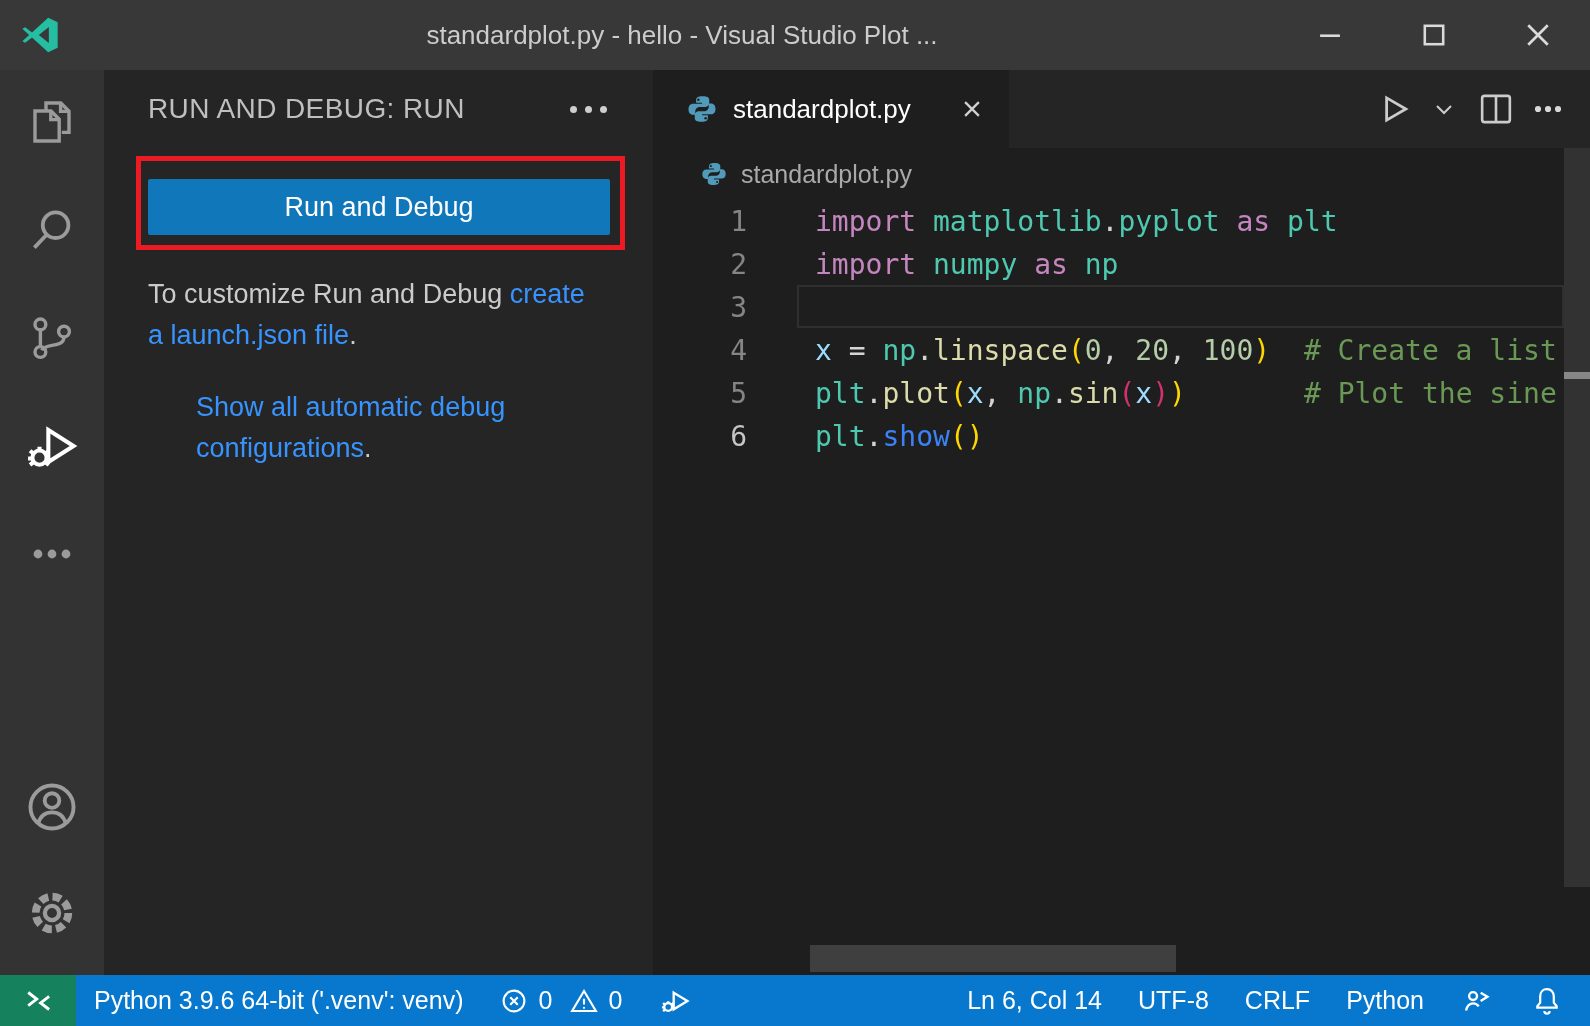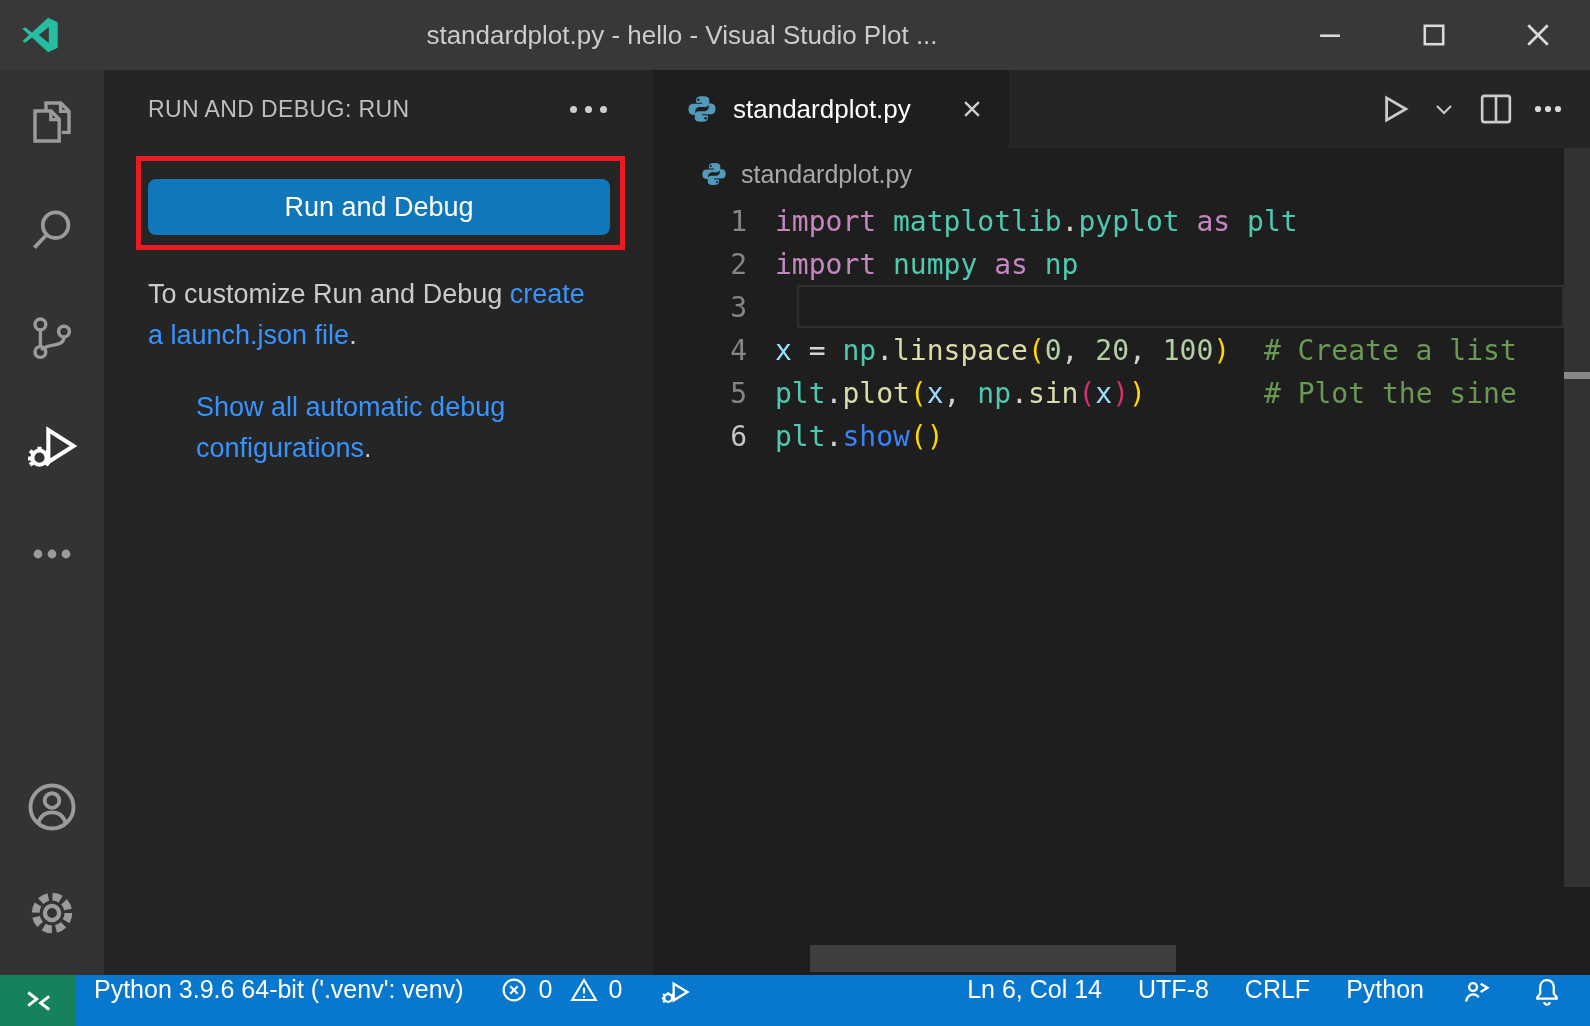--- a/index.html
+++ b/index.html
@@ -25,57 +25,57 @@
   .ab-icon { width:56px; height:56px; display:flex; align-items:center; justify-content:center; }
   .ab-top .ab-icon { margin-top:52px; }
   .ab-top .ab-icon:first-child { margin-top:24px; }
   .ab-bottom { margin-top:auto; display:flex; flex-direction:column; align-items:center; }
   .ab-bottom .ab-icon { margin-bottom:50px; }
   .ab-bottom .ab-icon:last-child { margin-bottom:34px; }
 
   
   .sidebar { width:549px; background:#252526; position:relative; }
   .sb-header { height:78px; display:flex; align-items:center; justify-content:space-between; padding:0 46px 0 44px; }
-  .sb-title { font-size:23px; color:#BFBFBF; letter-spacing:.4px; white-space:nowrap; }
+  .sb-title { font-size:28px; color:#BFBFBF; letter-spacing:.4px; white-space:nowrap; }
   .dots { display:flex; gap:8px; }
   .dots i { width:7px; height:7px; border-radius:50%; background:#CFCFCF; }
   .annotation { position:absolute; left:32px; top:86px; width:489px; height:94px; border:5px solid #EC1B23; }
   .run-btn { position:absolute; left:44px; top:109px; width:462px; height:56px; background:#1177BB;
              border:none; color:#FFFFFF; font-size:27px; font-family:"Liberation Sans",sans-serif;
-             cursor:pointer; border-radius:8px; }
+             cursor:pointer; border-radius:2px; }
   .hints { position:absolute; left:44px; top:204px; width:448px; font-size:27px; line-height:41px; color:#CBCBCB; }
   .hints p + p { margin-top:31px;margin-left:48px; }
   .hints a { color:#3794FF; text-decoration:none; cursor:pointer; }
 
   
   .editor { flex:1; position:relative; background:#1E1E1E; overflow:hidden; }
   .tabbar { height:78px; background:#252526; display:flex; }
   .tab { width:356px; background:#1E1E1E; display:flex; align-items:center; padding:0 22px 0 34px; gap:16px; cursor:pointer; }
   .tab-label { font-size:26px; color:#FFFFFF; flex:1; white-space:nowrap; }
   .editor-actions { margin-left:auto; display:flex; align-items:center; gap:8px; padding-right:20px; }
   .ea-icon { width:44px; height:44px; display:flex; align-items:center; justify-content:center; }
   .breadcrumb { height:52px; display:flex; align-items:center; padding-left:48px; gap:14px;
                 color:#A9A9A9; font-size:25px; }
   .code { position:absolute; top:130px; left:0; right:0; bottom:0;
           font-family:"DejaVu Sans Mono","Liberation Mono",monospace; font-size:28px; }
   .cl { height:43px; line-height:43px; display:flex; }
   .ln { width:94px; text-align:right; color:#858585; flex:0 0 auto; }
   .cl.active .ln { color:#C6C6C6; }
-  .ct { margin-left:28px; white-space:pre; }
+  .ct { margin-left:68px; white-space:pre; }
   .curline-border { position:absolute; left:144px; right:26px; top:215px; height:43px;
                     border:2px solid #2F2F2F; pointer-events:none; }
   .vscroll { position:absolute; top:78px; bottom:88px; right:0; width:26px; background:rgba(121,121,121,.22); cursor:pointer; }
   .vmarker { position:absolute; top:302px; right:0; width:26px; height:7px; background:rgba(205,205,205,.55); }
   .hscroll { position:absolute; bottom:3px; left:157px; width:366px; height:27px; background:#3F3F3F; cursor:pointer; }
 
   
   .statusbar { position:absolute; left:0; right:0; bottom:0; height:51px; background:#0878CE;
                display:flex; align-items:center; color:#FFFFFF; font-size:25px; }
   .remote { width:76px; height:51px; background:#16825D; display:flex; align-items:center; justify-content:center; cursor:pointer; }
-  .sb-item { padding:0 18px; display:flex; align-items:flex-start; gap:9px; white-space:nowrap; cursor:pointer; height:51px; }
+  .sb-item { padding:0 18px; display:flex; align-items:center; gap:9px; white-space:nowrap; cursor:pointer; height:51px; }
   .sb-right { margin-left:auto; display:flex; align-items:center; padding-right:8px; }
   svg { display:block; }
 </style>
 </head>
 <body>
 
 <div class="window">
 
   <div class="titlebar">
     <svg class="logo" viewBox="0 0 24 24">

